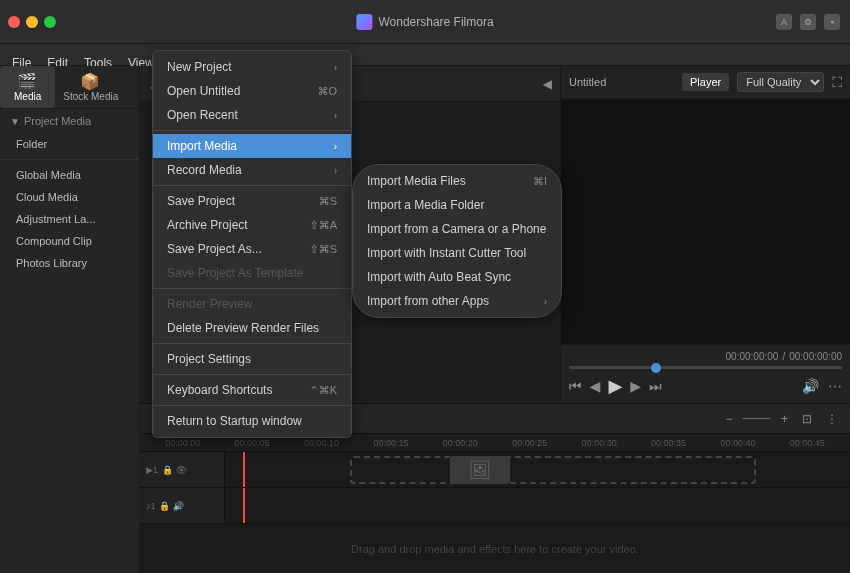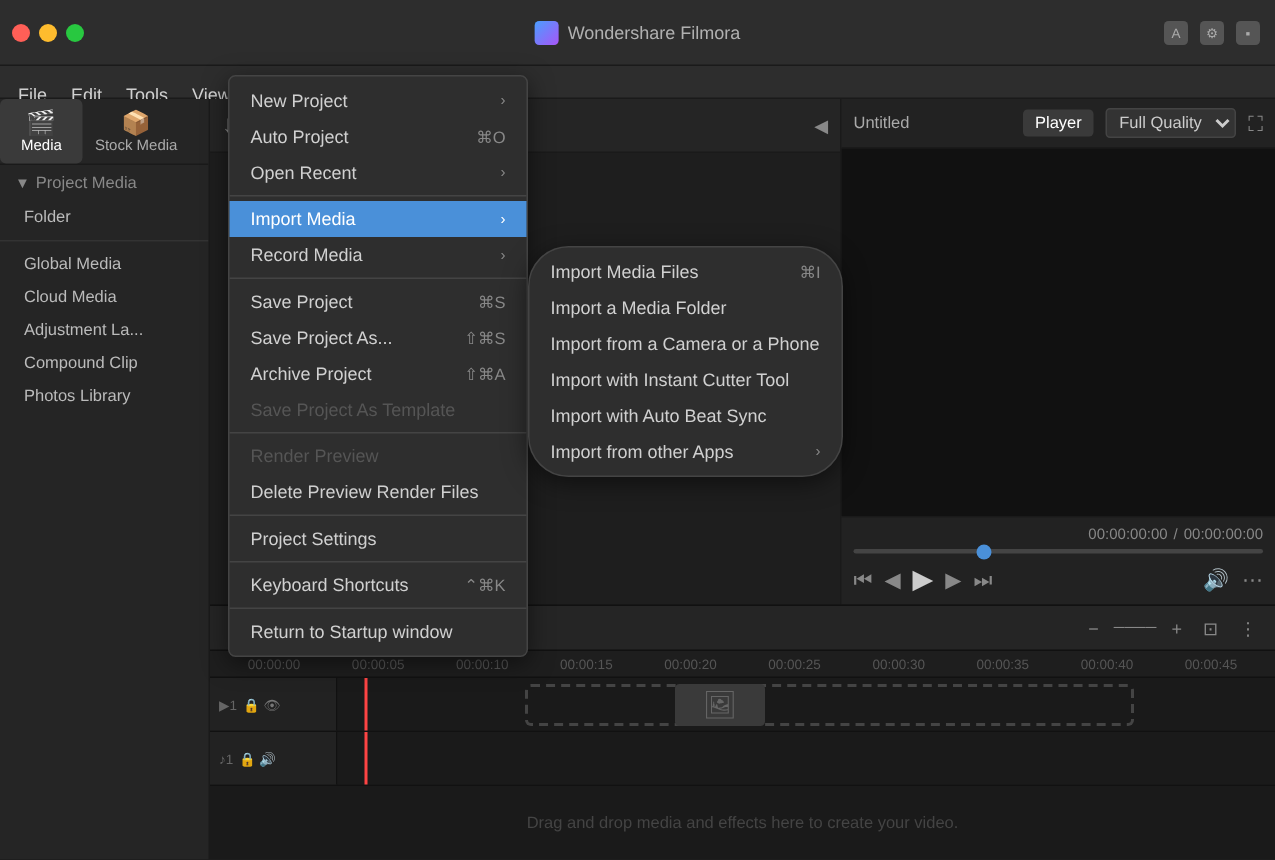--- a/index.html
+++ b/index.html
@@ -613,21 +613,21 @@
     </div>
   </div>
 </div>
 
 <div id="file-menu" style="top: 50px; left: 152px;">
   <div class="menu-entry">
     <span>New Project</span>
     <span class="menu-arrow">›</span>
   </div>
   <div class="menu-entry">
-    <span>Auto Project</span>
+    <span>Open Untitled</span>
     <span class="menu-shortcut">⌘O</span>
   </div>
   <div class="menu-entry">
     <span>Open Recent</span>
     <span class="menu-arrow">›</span>
   </div>
   <div class="menu-separator"></div>
   <div class="menu-entry highlighted">
     <span>Import Media</span>
     <span class="menu-arrow" style="color:white;">›</span>
@@ -635,26 +635,26 @@
   <div class="menu-entry">
     <span>Record Media</span>
     <span class="menu-arrow">›</span>
   </div>
   <div class="menu-separator"></div>
   <div class="menu-entry">
     <span>Save Project</span>
     <span class="menu-shortcut">⌘S</span>
   </div>
   <div class="menu-entry">
+    <span>Archive Project</span>
+    <span class="menu-shortcut">⇧⌘A</span>
+  </div>
+  <div class="menu-entry">
     <span>Save Project As...</span>
     <span class="menu-shortcut">⇧⌘S</span>
-  </div>
-  <div class="menu-entry">
-    <span>Archive Project</span>
-    <span class="menu-shortcut">⇧⌘A</span>
   </div>
   <div class="menu-entry disabled">
     <span>Save Project As Template</span>
   </div>
   <div class="menu-separator"></div>
   <div class="menu-entry disabled">
     <span>Render Preview</span>
   </div>
   <div class="menu-entry">
     <span>Delete Preview Render Files</span>

